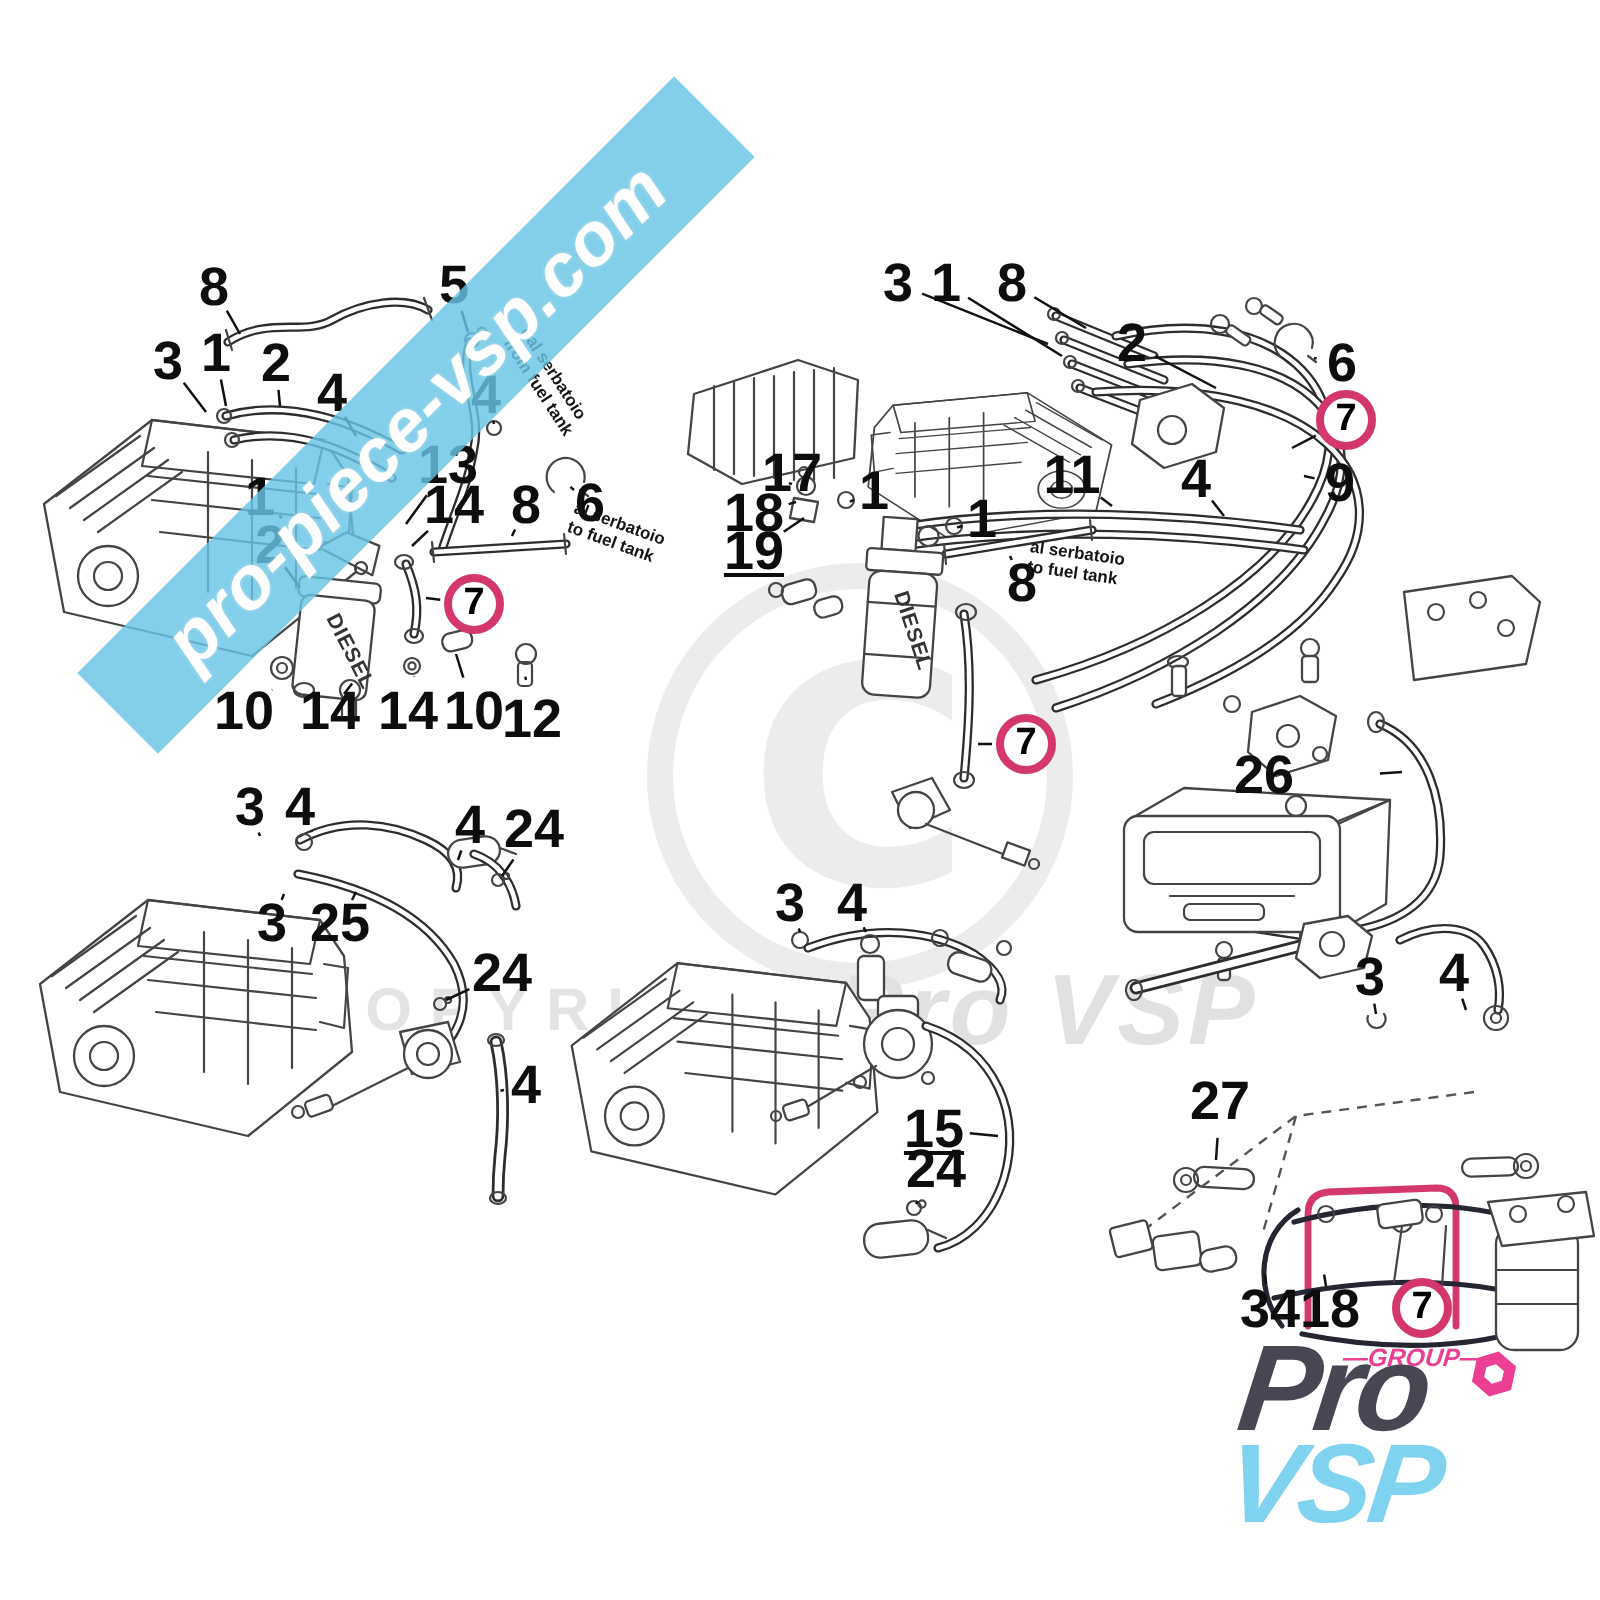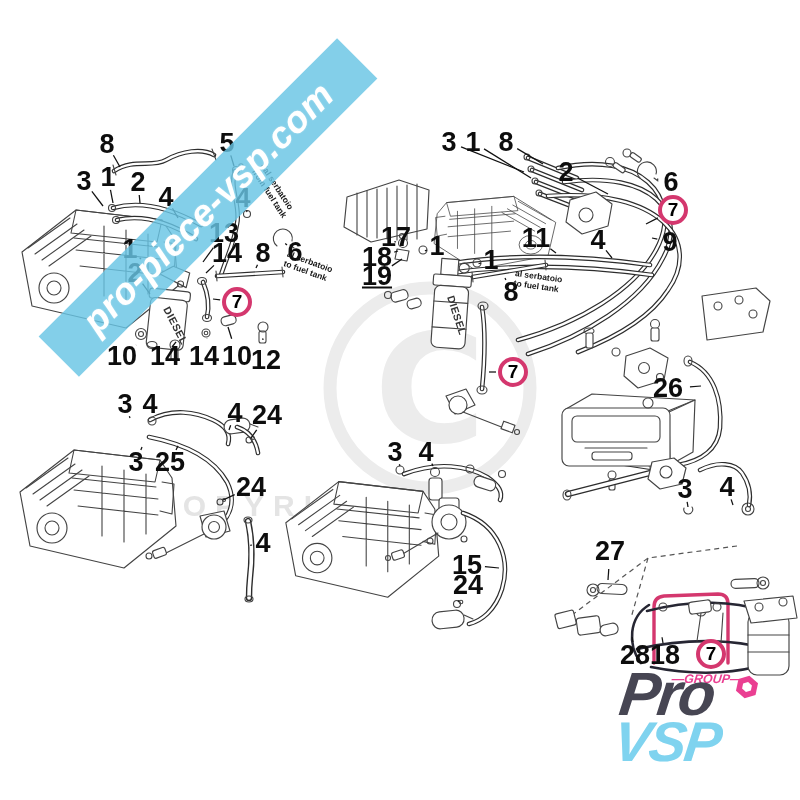--- a/index.html
+++ b/index.html
@@ -50,20 +50,21 @@
 </head>
 <body>
 
 <div class="stage">
 
   <svg width="800" height="800">
     <circle cx="430" cy="388" r="100" fill="none" stroke="#ececec" stroke-width="13"></circle>
     <text x="430" y="442" text-anchor="middle" font-family="DejaVu Sans, sans-serif" font-size="152" font-weight="bold" fill="#ececec">C</text>
   </svg>
   <div class="wm-cop">COPYRIGHT</div>
+  <div class="wm-brand">Pro VSP</div>
 
   <svg id="art" width="800" height="800">
     <defs>
       <g id="engine">
         <path class="fp" d="M8,62 L62,20 L148,30 L160,48 L164,96 L112,138 L18,116 Z"></path>
         <path class="ln" d="M62,20 L148,30 L143,52 L57,43 Z"></path>
         <path class="ln" d="M14,58 l42,-30 M21,64 l42,-30 M28,70 l42,-30 M35,76 l42,-30"></path>
         <circle class="fp" cx="40" cy="98" r="15"></circle>
           <circle class="ln" cx="40" cy="98" r="7"></circle>
         <path class="ln" d="M60,48 l84,9 M62,60 l84,9 M66,76 l80,9 M90,36 v70 M112,40 v72 M134,44 v60"></path>
@@ -385,37 +386,37 @@
       <span class="plabel" style="left: 671px; top: 182px;">6</span>
       <span class="plabel" style="left: 670px; top: 242px;">9</span>
       <span class="plabel" style="left: 536px; top: 238px;">11</span>
       <span class="plabel" style="left: 598px; top: 240px;">4</span>
       <span class="plabel" style="left: 396px; top: 237px;">17</span>
       <span class="plabel" style="left: 377px; top: 257px;">18</span>
       <span class="plabel" style="left: 377px; top: 276px; text-decoration: underline;">19</span>
       <span class="plabel" style="left: 437px; top: 246px;">1</span>
       <span class="plabel" style="left: 491px; top: 260px;">1</span>
       <span class="plabel" style="left: 511px; top: 292px;">8</span>
-      <span class="plabel" style="left: 668px; top: 388px;">26</span>
+      <span class="plabel" style="left: 632px; top: 388px;">26</span>
       <span class="plabel" style="left: 125px; top: 404px;">3</span>
       <span class="plabel" style="left: 150px; top: 404px;">4</span>
       <span class="plabel" style="left: 235px; top: 413px;">4</span>
       <span class="plabel" style="left: 267px; top: 415px;">24</span>
       <span class="plabel" style="left: 136px; top: 462px;">3</span>
       <span class="plabel" style="left: 170px; top: 462px;">25</span>
       <span class="plabel" style="left: 251px; top: 487px;">24</span>
       <span class="plabel" style="left: 263px; top: 543px;">4</span>
       <span class="plabel" style="left: 395px; top: 452px;">3</span>
       <span class="plabel" style="left: 426px; top: 452px;">4</span>
-      <span class="plabel" style="left: 467px; top: 565px;">15</span>
+      <span class="plabel" style="left: 467px; top: 565px; text-decoration: underline;">15</span>
       <span class="plabel" style="left: 468px; top: 585px;">24</span>
       <span class="plabel" style="left: 685px; top: 489px;">3</span>
       <span class="plabel" style="left: 727px; top: 487px;">4</span>
       <span class="plabel" style="left: 610px; top: 551px;">27</span>
-      <span class="plabel" style="left: 635px; top: 655px;">28</span>
+      <span class="plabel" style="left: 635px; top: 655px;">34</span>
       <span class="plabel" style="left: 665px; top: 655px;">18</span>
     </div>
   <div id="notes">
       <div class="note" style="left: 273px; top: 191px; transform: translate(-50%, -50%) rotate(57deg);">
         <div>dal serbatoio</div>
         <div>from fuel tank</div>
       </div>
       <div class="note" style="left: 308px; top: 267px; transform: translate(-50%, -50%) rotate(20deg);">
         <div>al serbatoio</div>
         <div>to fuel tank</div>

